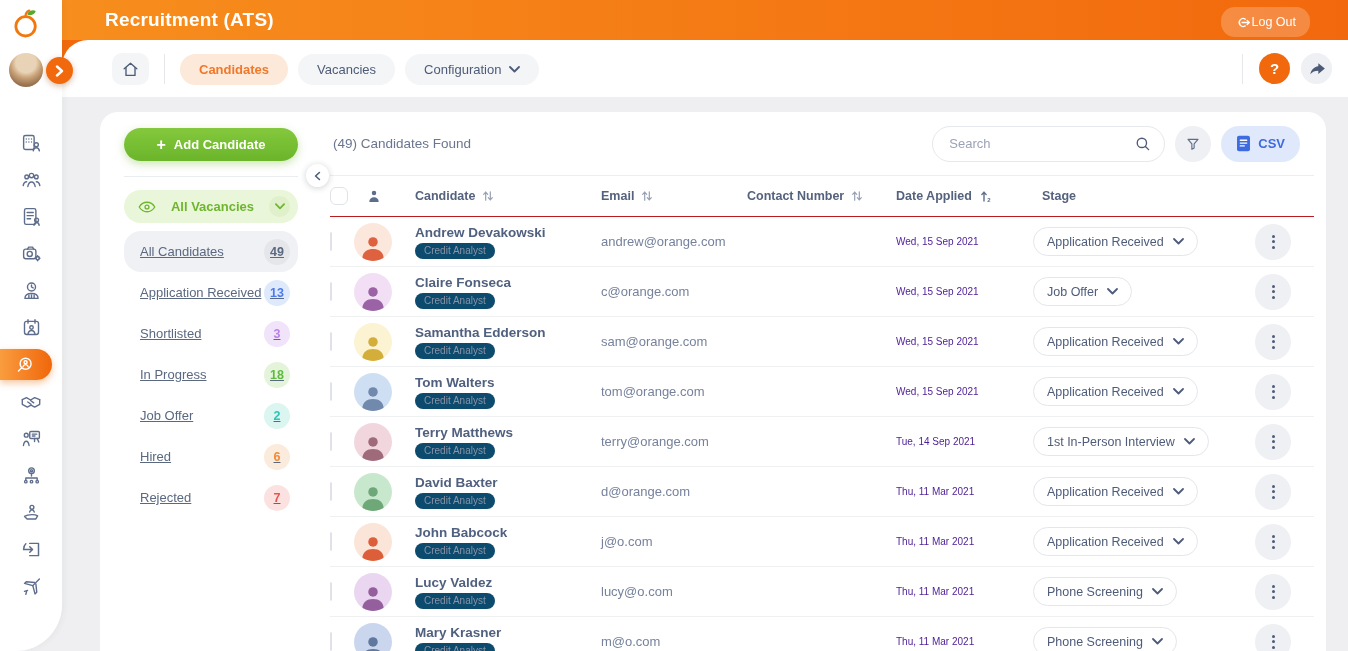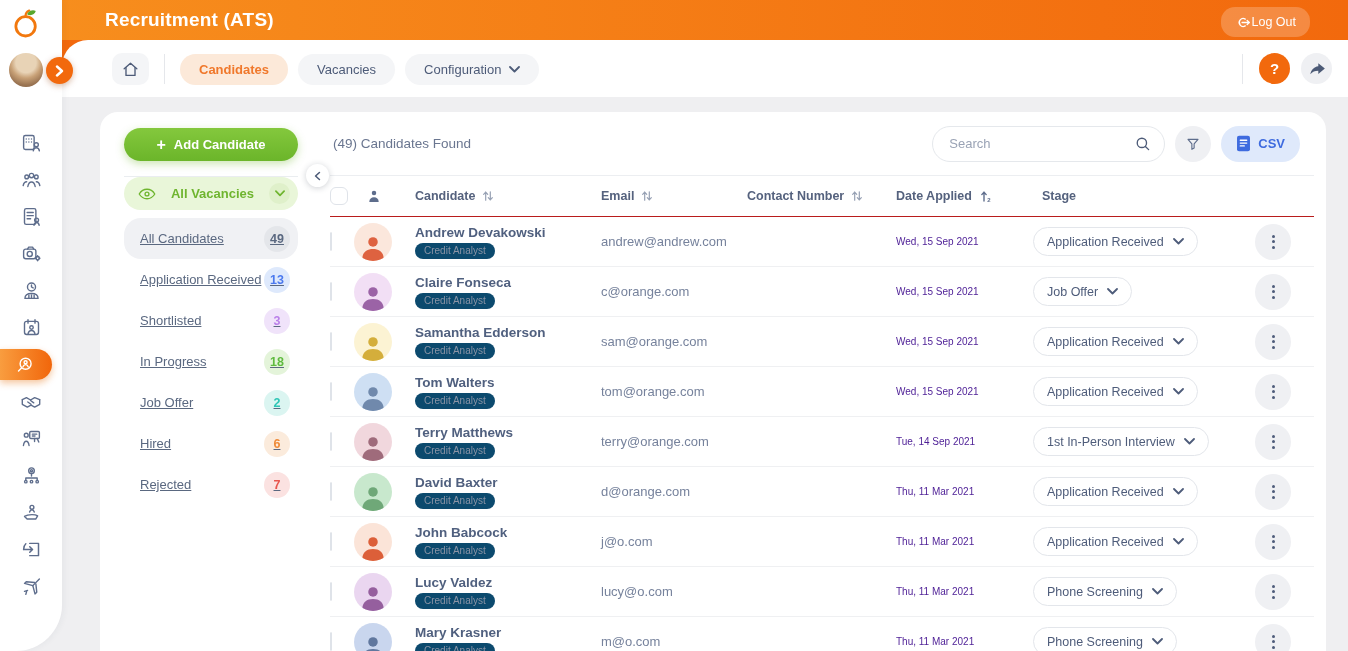--- a/index.html
+++ b/index.html
@@ -54,21 +54,21 @@
   .card{position:absolute;left:100px;top:112px;width:1226px;height:580px;background:#fff;
     border-radius:18px;z-index:3;}
 
   
   .panel{position:absolute;left:24px;top:16px;width:174px;}
   .add-btn{height:33px;border-radius:17px;display:flex;align-items:center;justify-content:center;
     gap:8px;background:linear-gradient(180deg,#84C83D,#6BB52A);color:#fff;font-size:13px;
     font-weight:bold;cursor:pointer;box-shadow:0 3px 8px rgba(110,180,40,.35);}
   .add-plus{font-size:16px;font-weight:bold;line-height:1;}
   .panel-divider{margin-top:15px;border-top:1px solid #EAEDF0;}
-  .vacancy-pill{height:33px;border-radius:17px;background:#E9F6D9;color:#6FB52F;
+  .vacancy-pill{margin-top:13px;height:33px;border-radius:17px;background:#E9F6D9;color:#6FB52F;
     font-size:13px;font-weight:bold;display:flex;align-items:center;padding:0 8px 0 14px;cursor:pointer;}
   .vacancy-label{flex:1;text-align:center;}
   .vacancy-chev{width:21px;height:21px;border-radius:50%;background:#DFF0CA;display:flex;
     align-items:center;justify-content:center;}
   .filter-list{margin-top:8px;}
   .filter-item{height:41px;border-radius:17px;display:flex;align-items:center;
     justify-content:space-between;padding:0 8px 0 16px;font-size:13px;color:#5A6880;cursor:pointer;text-decoration:underline;}
   .filter-item.selected{background:#F0F1F4;}
   .f-badge{min-width:26px;height:26px;border-radius:13px;display:flex;align-items:center;
     justify-content:center;font-size:12.5px;font-weight:bold;padding:0 6px;}
@@ -487,21 +487,21 @@
       <svg width="30" height="30" viewBox="0 0 24 24">
                 <circle cx="12" cy="8.7" r="3.8" fill="currentColor"></circle>
                 <path d="M3.5 22c0-5 3.6-7.6 8.5-7.6s8.5 2.6 8.5 7.6v2h-17z" fill="currentColor"></path>
               </svg>
     </span>
           </div>
     <div class="c-name">
       <span class="cand-name">Andrew Devakowski</span>
       <span class="role-tag">Credit Analyst</span>
     </div>
-    <div class="c-email">andrew@andrew.com</div>
+    <div class="c-email">andrew@orange.com</div>
     <div class="c-contact"></div>
     <div class="c-date">Wed, 15 Sep 2021</div>
     <div><span class="stage-pill">
       <span class="stage-label">Application Received</span>
       <svg width="11" height="7" viewBox="0 0 11 7" fill="none" stroke="#4E5C7A" stroke-width="1.8" stroke-linecap="round" stroke-linejoin="round">
                 <path d="M1 1l4.5 4.5L10 1"></path>
               </svg>
     </span></div>
     <div class="c-actions">
             <span class="kebab">

